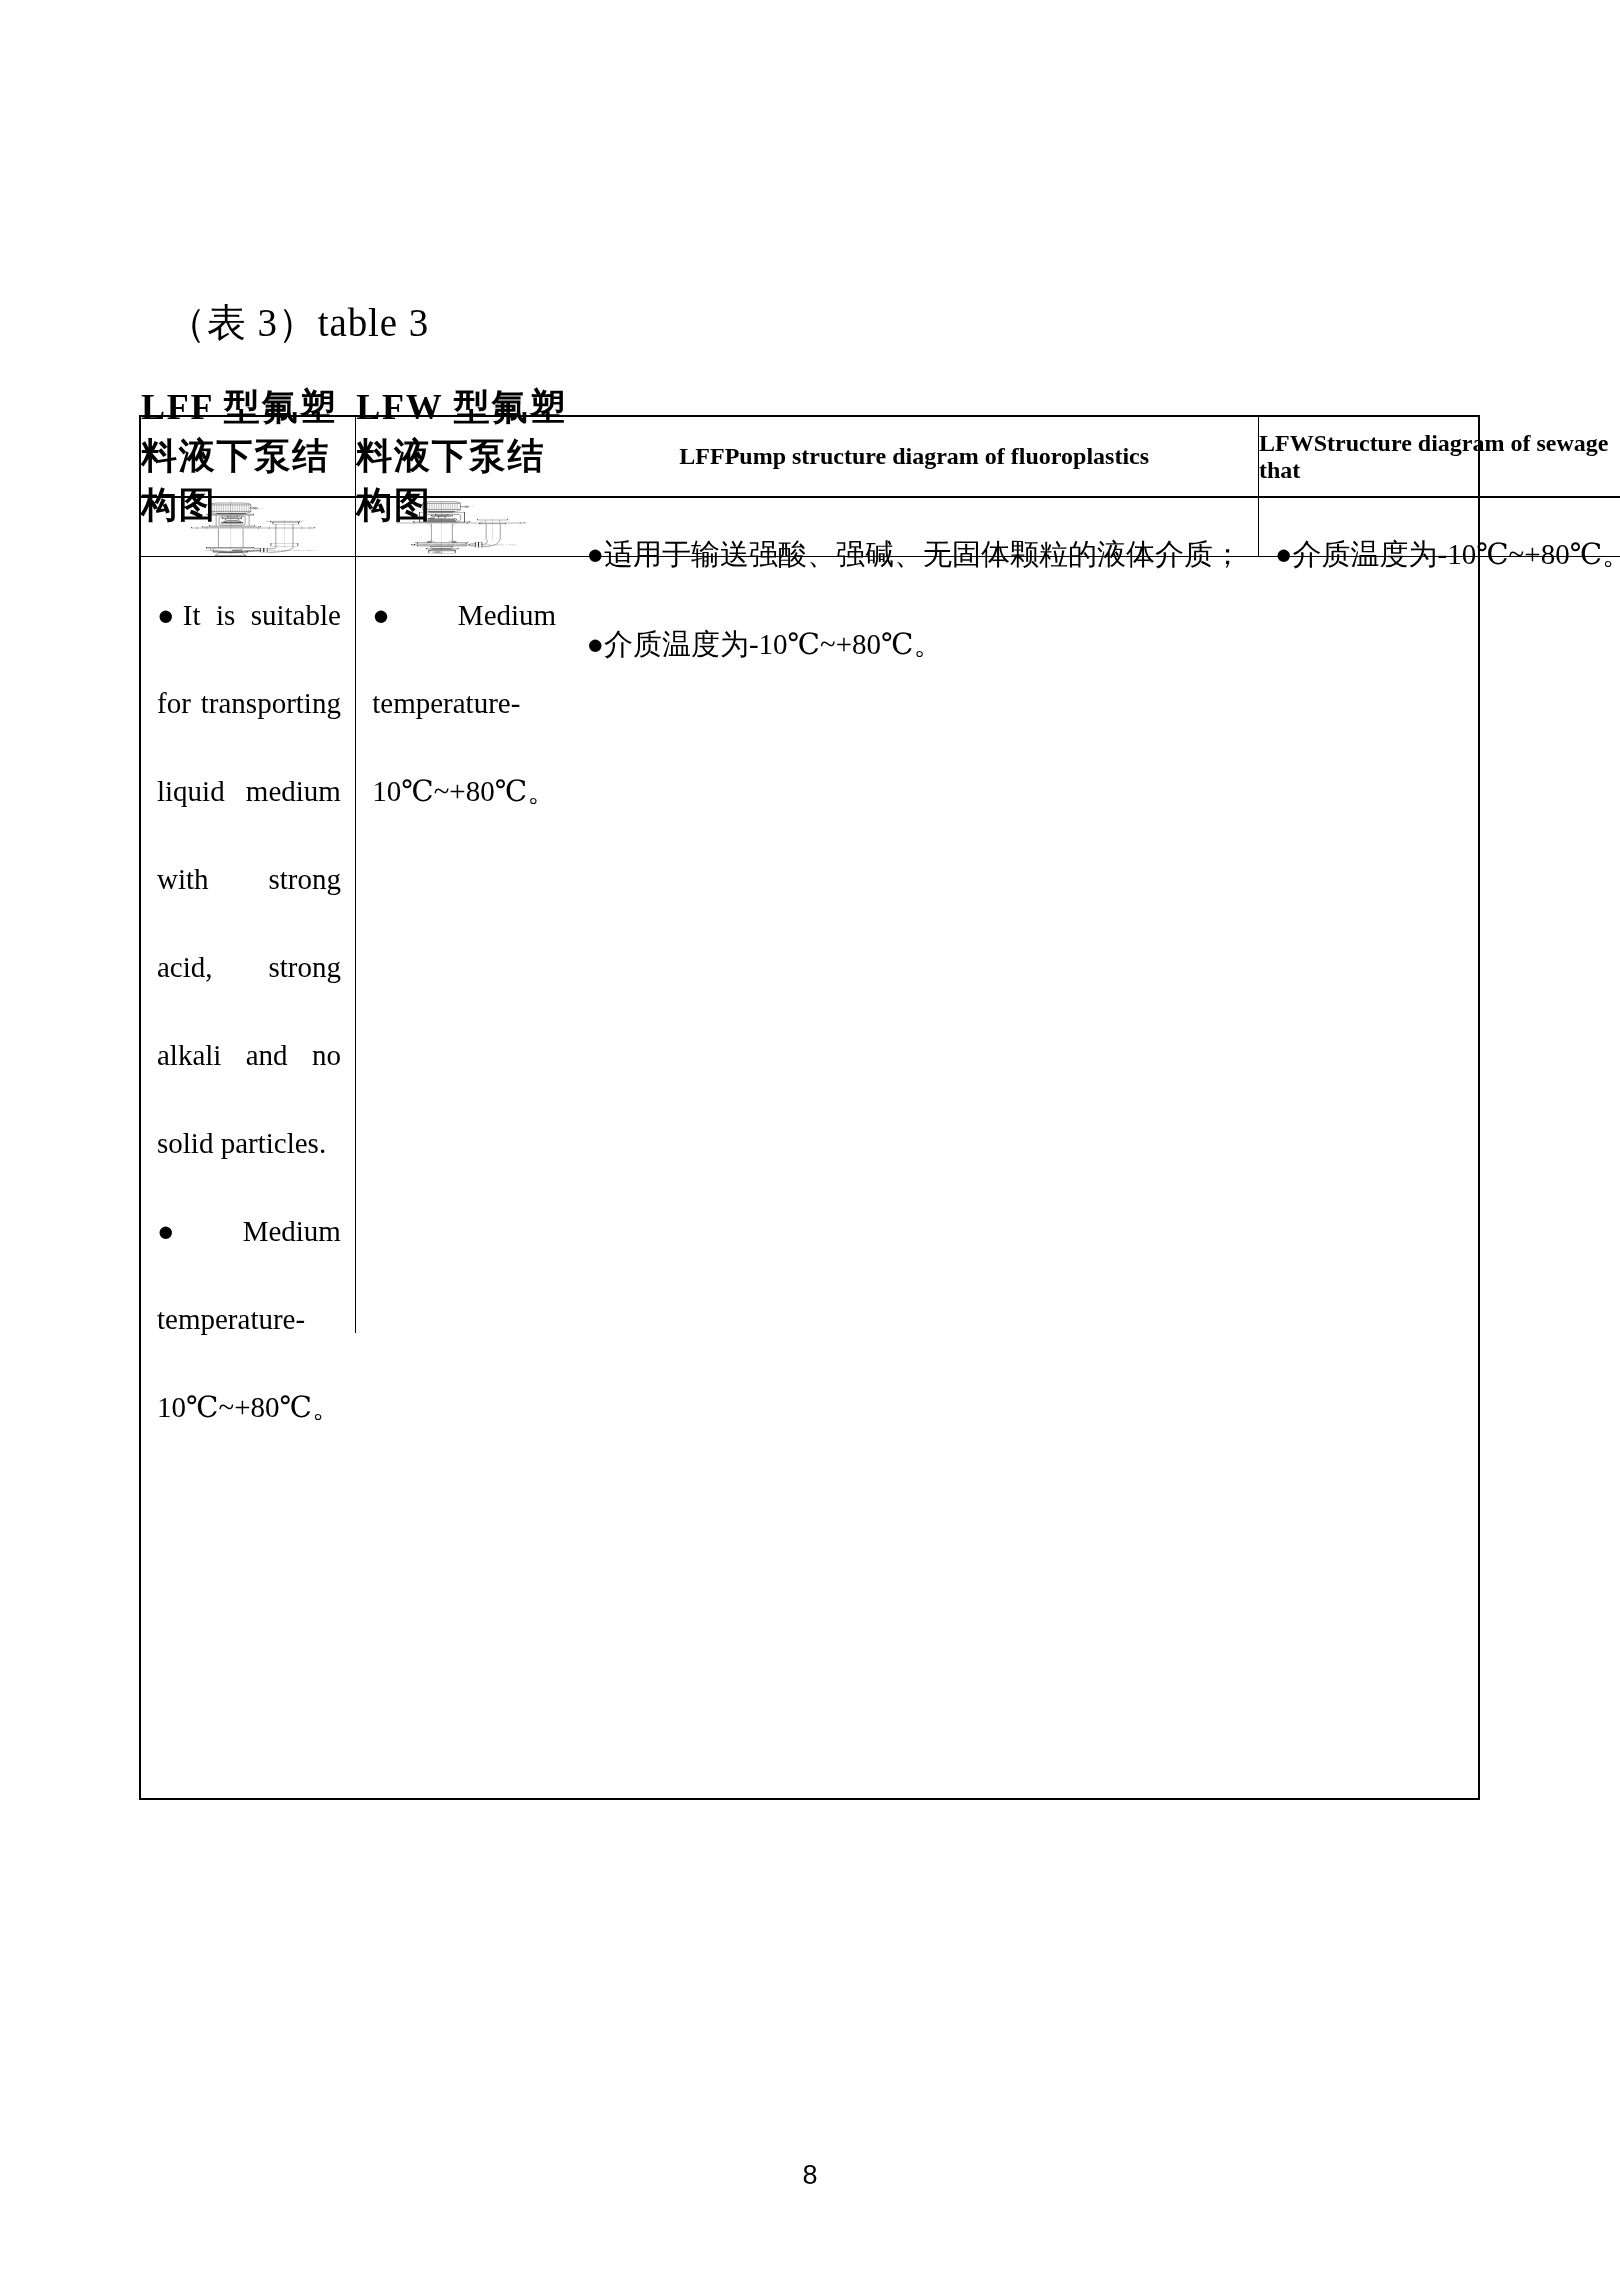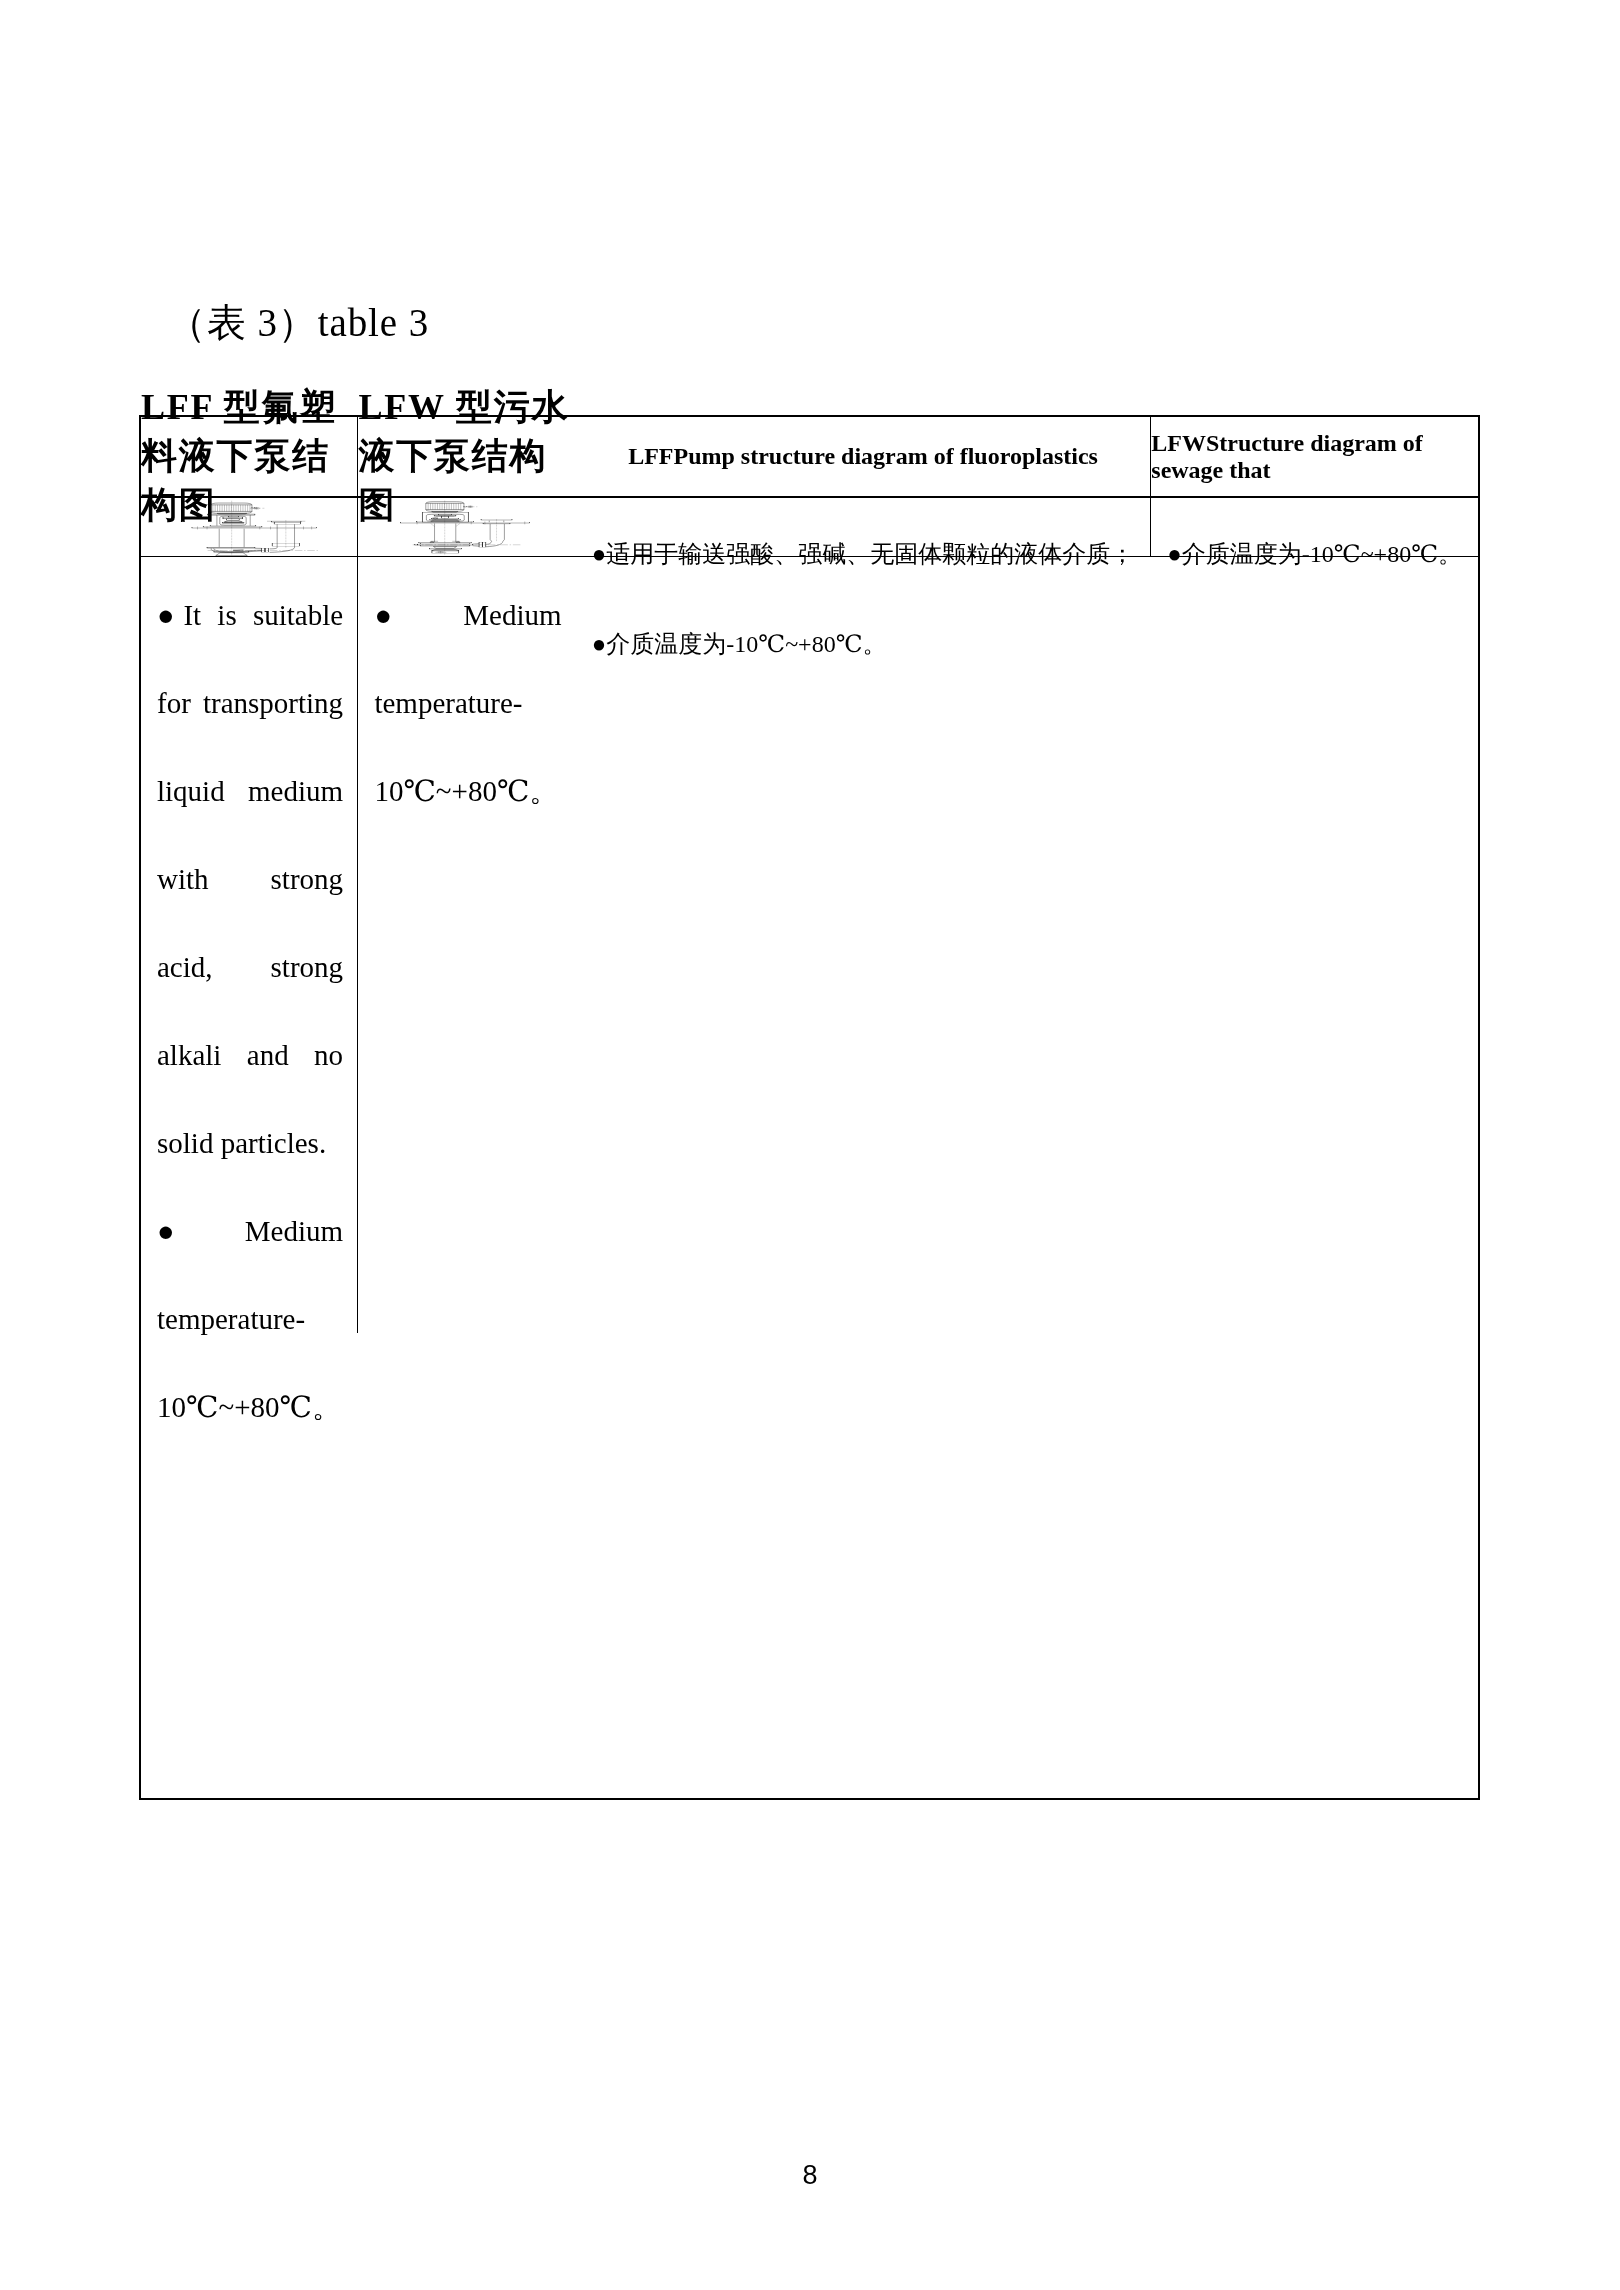--- a/index.html
+++ b/index.html
@@ -26,21 +26,21 @@
   }
   .cell{box-sizing:border-box;}
   .cell.left{border-right:1.8px solid #000;}
   .row1{border-bottom:2.7px solid #000;display:flex;align-items:center;justify-content:center;}
   .row2{border-bottom:2.7px solid #000;display:flex;align-items:center;justify-content:center;}
   .row3{border-bottom:1.8px solid #000;position:relative;}
   .row4{border-bottom:1.8px solid #000;padding:10.7px 16px 0 16px;}
   .row5{padding:14.3px 14.3px 0 16px;}
   .hdr-cn{font-size:36px;font-weight:bold;letter-spacing:1.8px;}
   .hdr-en{font-size:24px;font-weight:bold;}
-  .notes-cn p{margin:0;font-size:24px;line-height:90px;white-space:nowrap;}
+  .notes-cn p{margin:0;font-size:29px;line-height:90px;white-space:nowrap;}
   .notes-en p{margin:0;font-size:29px;line-height:88px;text-align:justify;}
   .diagram-svg{position:absolute;left:0;top:0;width:100%;height:100%;}
   .page-number{
     position:absolute;left:0;right:0;top:2160px;
     text-align:center;font-size:27px;
     font-family:"Liberation Sans","DejaVu Sans",sans-serif;
   }
   
   svg .s2{stroke:#161616;stroke-width:2.3;fill:none;}
   svg .s1{stroke:#161616;stroke-width:1.5;fill:none;}
@@ -54,21 +54,21 @@
 <div class="page">
 
   <div class="doc-title">（表 3）table 3</div>
 
   <div class="pump-table">
 
     <div class="cell left row1">
       <span class="hdr-cn">LFF 型氟塑料液下泵结构图</span>
     </div>
     <div class="cell row1">
-      <span class="hdr-cn">LFW 型污水液下泵结构图</span>
+      <span class="hdr-cn">LFW 型氟塑料液下泵结构图</span>
     </div>
 
     <div class="cell left row2">
       <span class="hdr-en">LFFPump structure diagram of fluoroplastics</span>
     </div>
     <div class="cell row2">
       <span class="hdr-en">LFWStructure diagram of sewage that</span>
     </div>
 
     <div class="cell left row3">

